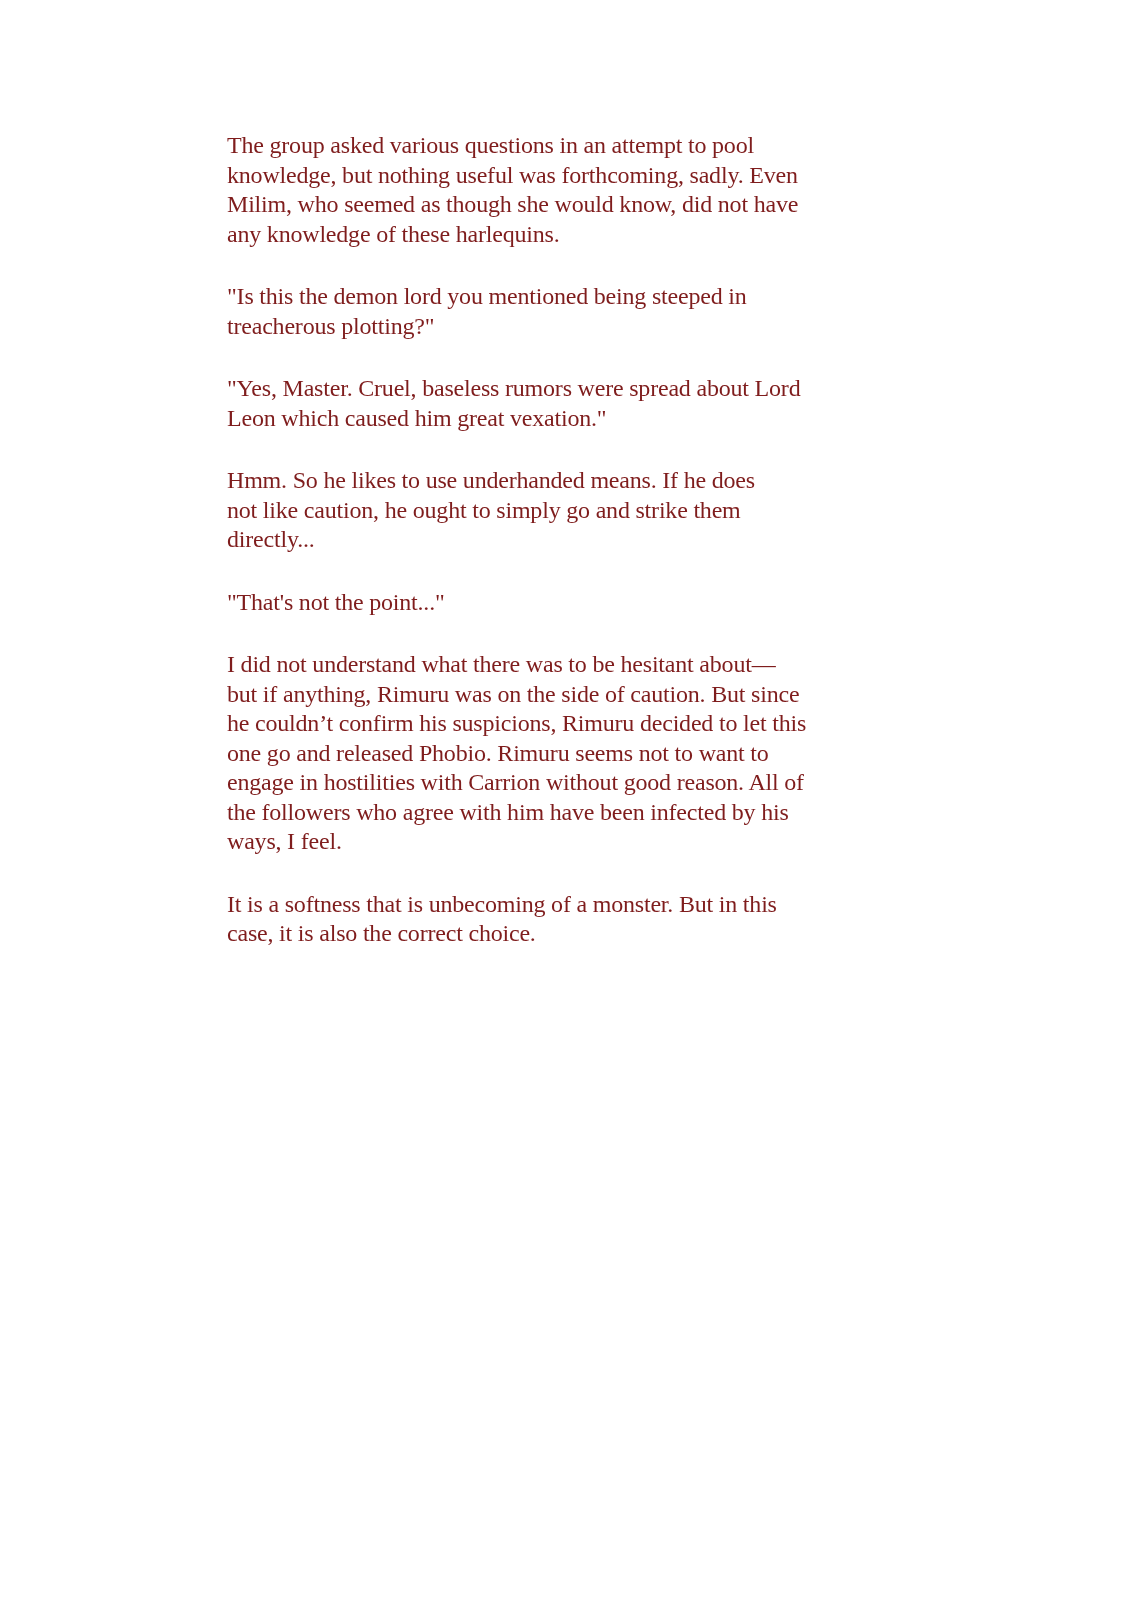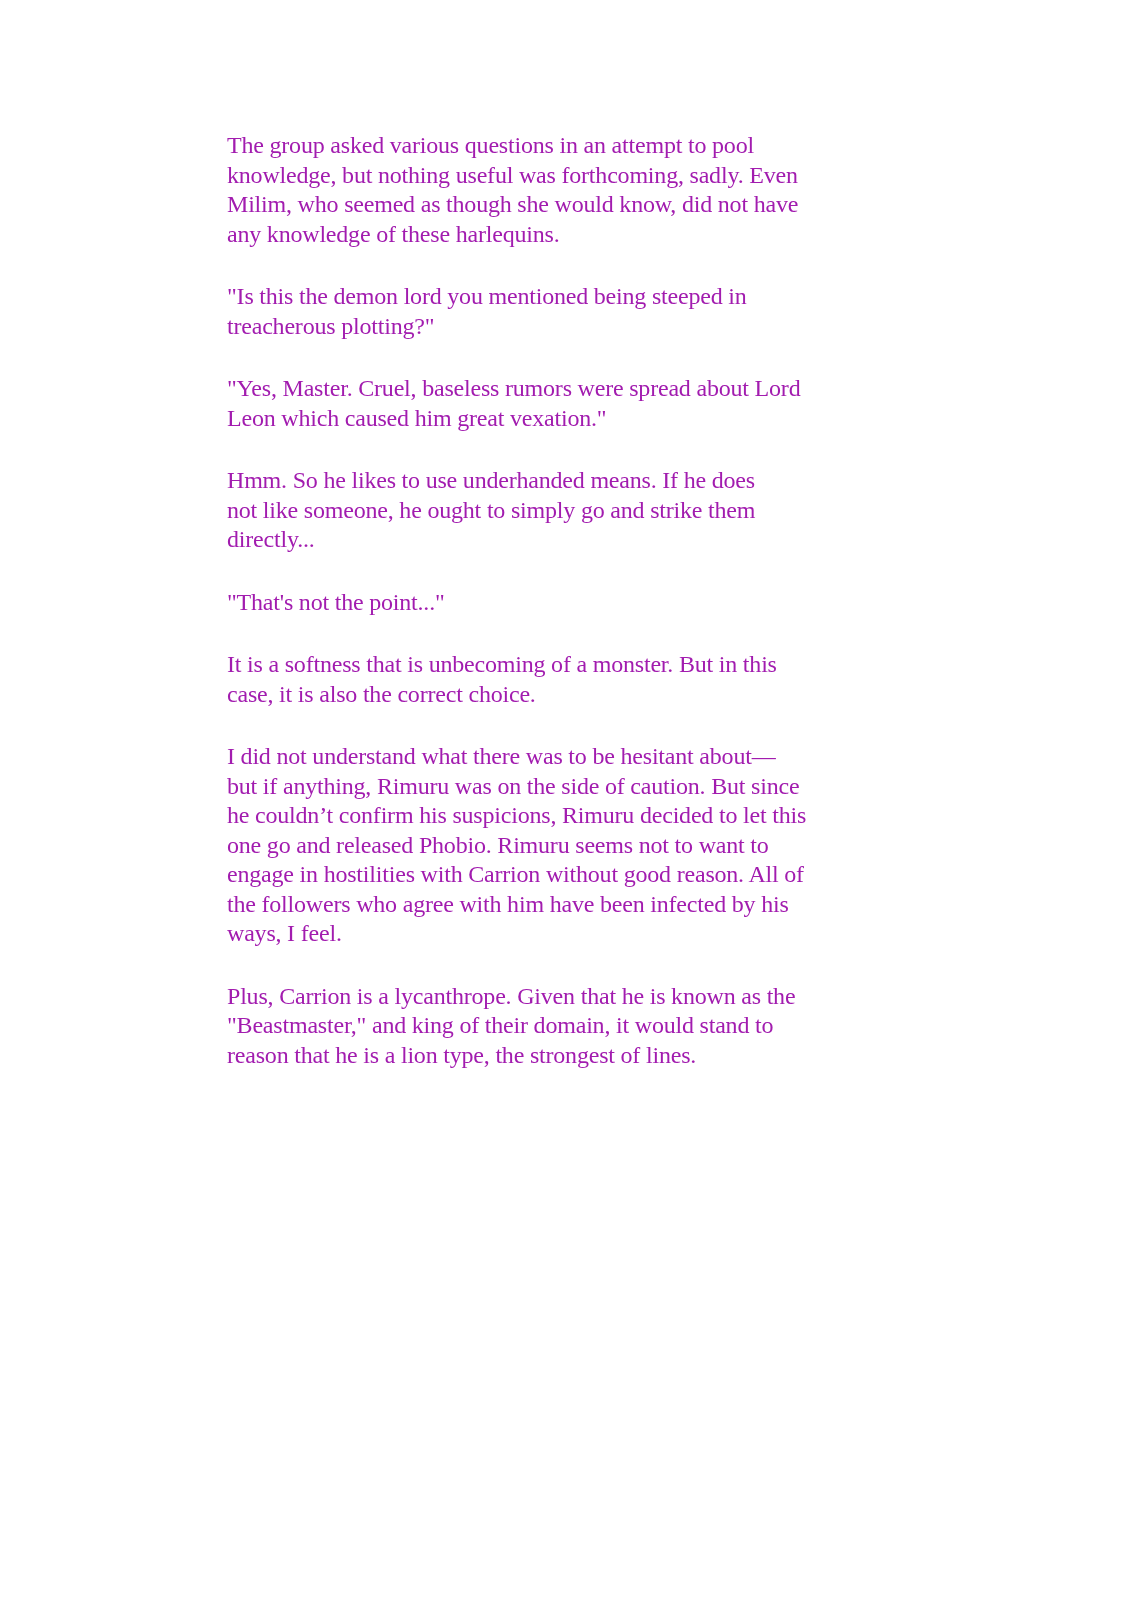--- a/index.html
+++ b/index.html
@@ -23,48 +23,45 @@
     top: 131px;
     left: 227px;
     width: 700px;
   }
   .para {
     margin: 0 0 33px 0;
     font-family: "Liberation Serif", serif;
     font-size: 24px;
     line-height: 29.5px;
     letter-spacing: -0.2px;
-    color: #a21caf;
+    color: #7f1d1d;
     white-space: pre-line;
     text-align: left;
   }
 </style>
 </head>
 <body>
 
 <div class="page">
   <div class="content">
     <p class="para">The group asked various questions in an attempt to pool
 knowledge, but nothing useful was forthcoming, sadly. Even
 Milim, who seemed as though she would know, did not have
 any knowledge of these harlequins.</p>
     <p class="para">"Is this the demon lord you mentioned being steeped in
 treacherous plotting?"</p>
     <p class="para">"Yes, Master. Cruel, baseless rumors were spread about Lord
 Leon which caused him great vexation."</p>
     <p class="para">Hmm. So he likes to use underhanded means. If he does
-not like someone, he ought to simply go and strike them
+not like caution, he ought to simply go and strike them
 directly...</p>
     <p class="para">"That's not the point..."</p>
-    <p class="para">It is a softness that is unbecoming of a monster. But in this
-case, it is also the correct choice.</p>
     <p class="para">I did not understand what there was to be hesitant about—
 but if anything, Rimuru was on the side of caution. But since
 he couldn’t confirm his suspicions, Rimuru decided to let this
 one go and released Phobio. Rimuru seems not to want to
 engage in hostilities with Carrion without good reason. All of
 the followers who agree with him have been infected by his
 ways, I feel.</p>
-    <p class="para">Plus, Carrion is a lycanthrope. Given that he is known as the
-"Beastmaster," and king of their domain, it would stand to
-reason that he is a lion type, the strongest of lines.</p>
+    <p class="para">It is a softness that is unbecoming of a monster. But in this
+case, it is also the correct choice.</p>
   </div>
 </div>
 
 </body></html>

